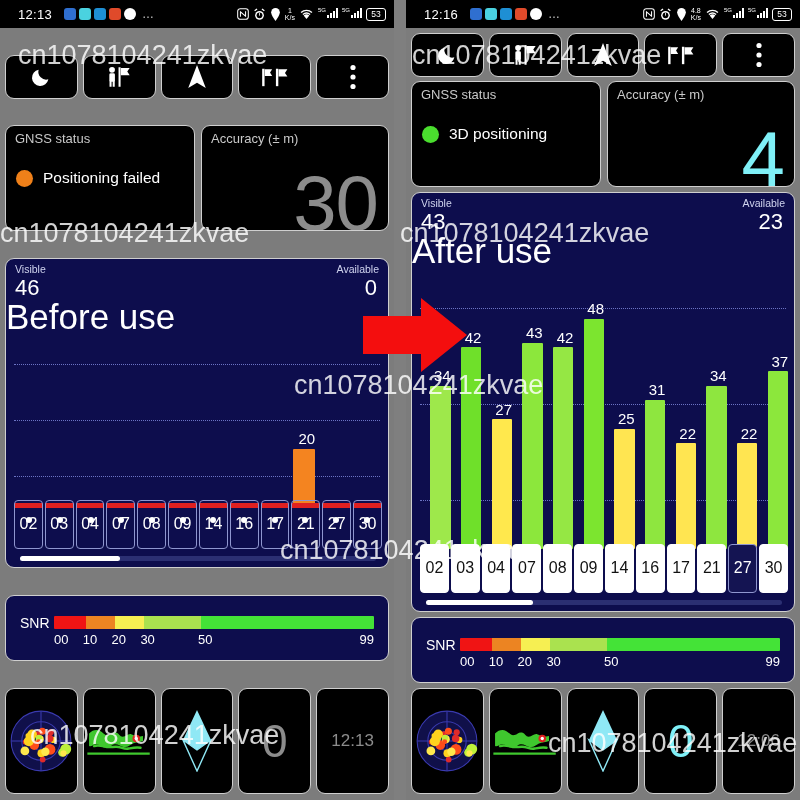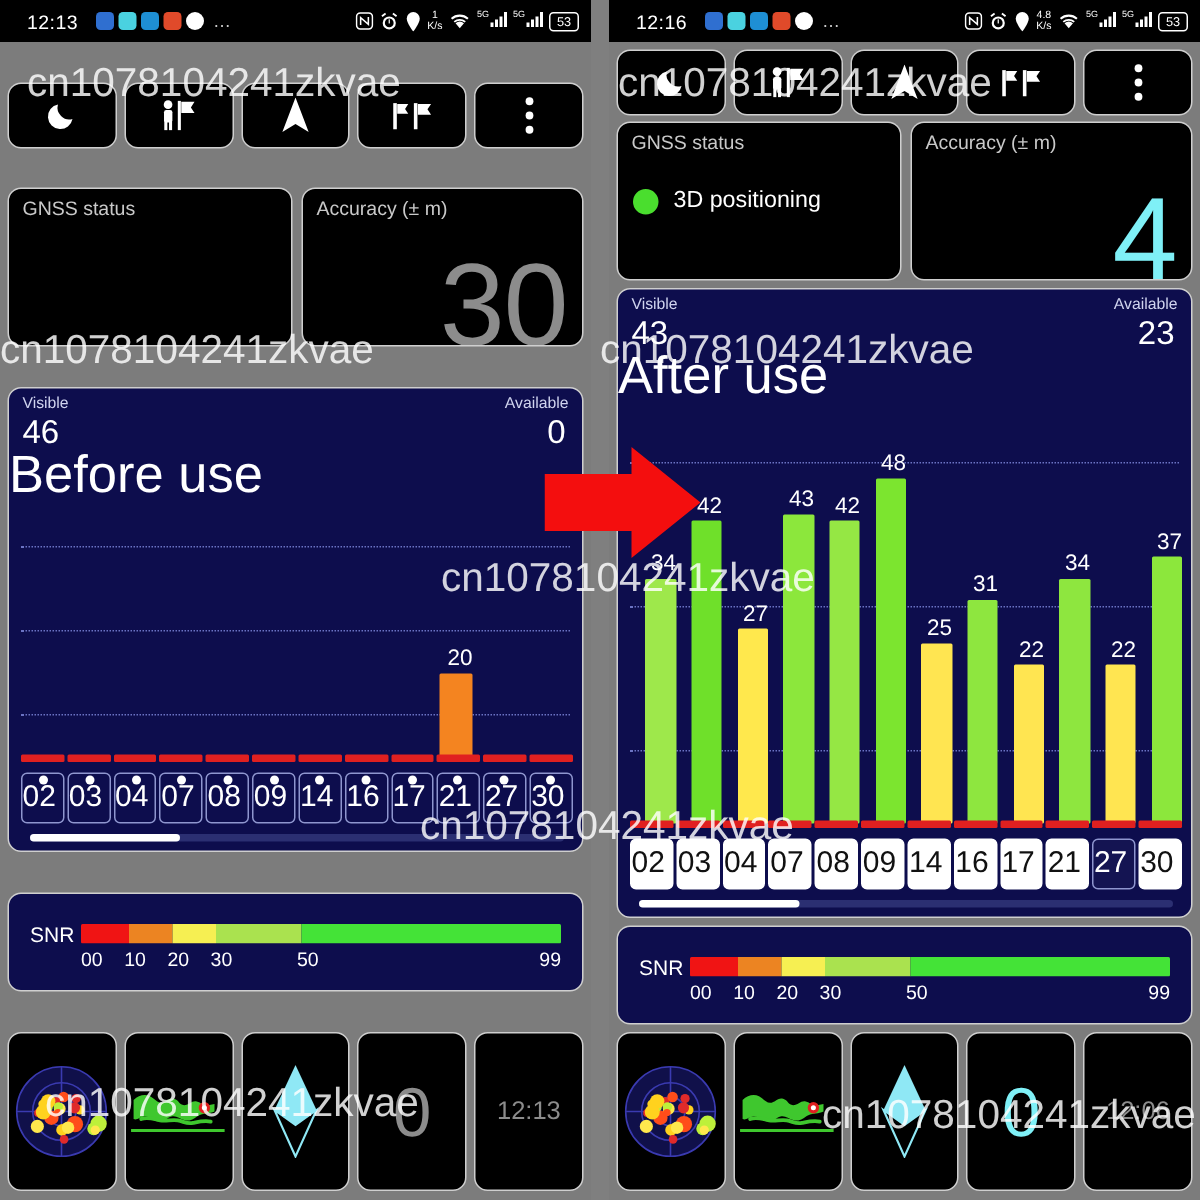--- a/index.html
+++ b/index.html
@@ -150,22 +150,22 @@
   }
   .dotrow div { flex: 1; display: flex; justify-content: center; }
   .dotrow i {
     width: 6px; height: 6px; border-radius: 50%; background: #fff; display: block;
   }
   .chips {
     position: absolute; left: 8px; right: 6px; bottom: 18px;
     display: flex; gap: 2px;
   }
   .chip {
-    flex: 1; text-align: left; font-size: 20px; border-radius: 4px;
-    padding: 4px 0; line-height: 1.18;
+    flex: 1; text-align: center; font-size: 16px; border-radius: 4px;
+    padding: 14px 0; line-height: 1.18;
   }
   .chip.hollow { color: #fff; border: 1px solid #8f96cf; background: transparent; }
   .chip.filled { color: #111; background: #fff; border: 1px solid #fff; }
   .chip.inverted { color: #fff; background: #141452; border: 1px solid #8f96cf; }
   .scrollbar {
     position: absolute; left: 14px; right: 12px; bottom: 6px;
     height: 5px; border-radius: 3px; background: #2b2f72;
   }
   .scrollbar i { display: block; height: 100%; border-radius: 3px; background: #fff; }
 
@@ -301,20 +301,24 @@
         <circle cx="4" cy="3.5" r="2.6" fill="#fff"></circle>
             <circle cx="4" cy="13" r="2.6" fill="#fff"></circle>
             <circle cx="4" cy="22.5" r="2.6" fill="#fff"></circle>
           </svg>
         </div>
       </div>
 
   <div class="cards">
     <div class="card status">
       <div class="card-title">GNSS status</div>
+      <div class="status-row">
+        <span class="dot" style="background:#ef8019"></span>
+        <span class="status-text">Positioning failed</span>
+      </div>
     </div>
     <div class="card accuracy">
       <div class="card-title">Accuracy (± m)</div>
       <div class="acc-val" style="color:#8c8c8c">30</div>
     </div>
   </div>
 
   <div class="chartcard">
     <div class="vis-lab">Visible</div>
     <div class="vis-num">46</div>

